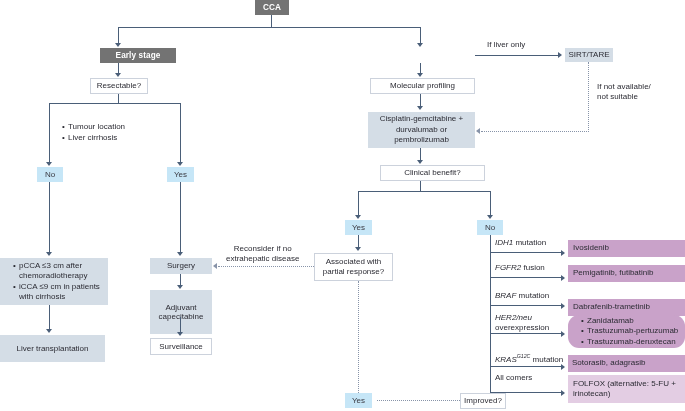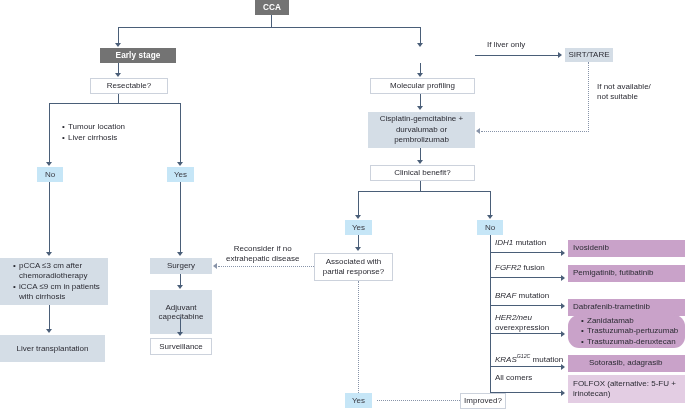--- a/index.html
+++ b/index.html
@@ -58,21 +58,21 @@
   <div class="arw arw-d" style="left:115px;top:43px;"></div>
 
   <div class="ln vl" style="left:420px;top:27px;height:17px;"></div>
   <div class="arw arw-d" style="left:417px;top:43px;"></div>
 
   <div class="node blue" style="left:100px;top:48px;width:76px;height:15px;">Early stage</div>
 
   <div class="ln vl" style="left:118px;top:63px;height:11px;"></div>
   <div class="arw arw-d" style="left:115px;top:73px;"></div>
 
-  <div class="node white" style="left:90px;top:78px;width:78px;height:16px;">Resectable?</div>
+  <div class="node white" style="left:90px;top:78px;width:58px;height:16px;">Resectable?</div>
 
   <div class="ln vl" style="left:118px;top:94px;height:10px;"></div>
   <div class="ln hl" style="left:49px;top:103px;width:131px;"></div>
   <div class="ln vl" style="left:49px;top:103px;height:61px;"></div>
   <div class="arw arw-d" style="left:46px;top:162px;"></div>
   <div class="ln vl" style="left:180px;top:103px;height:61px;"></div>
   <div class="arw arw-d" style="left:177px;top:162px;"></div>
 
   <div style="position:absolute;left:54px;top:122px;width:120px;font-size:8px;color:#2b2b33;line-height:1.32;">
     <ul class="b">
@@ -133,21 +133,21 @@
   <div class="node white" style="left:370px;top:78px;width:105px;height:16px;">Molecular profiling</div>
 
   <div class="ln vl" style="left:420px;top:94px;height:13px;"></div>
   <div class="arw arw-d" style="left:417px;top:106px;"></div>
 
   <div class="node grey" style="left:368px;top:112px;width:107px;height:36px;line-height:1.3;">Cisplatin-gemcitabine + durvalumab or pembrolizumab</div>
 
   <div class="ln vl" style="left:420px;top:148px;height:13px;"></div>
   <div class="arw arw-d" style="left:417px;top:160px;"></div>
 
-  <div class="node white" style="left:370px;top:165px;width:105px;height:16px;">Clinical benefit?</div>
+  <div class="node white" style="left:380px;top:165px;width:105px;height:16px;">Clinical benefit?</div>
 
   <div class="ln vl" style="left:420px;top:181px;height:11px;"></div>
   <div class="ln hl" style="left:358px;top:191px;width:132px;"></div>
   <div class="ln vl" style="left:358px;top:191px;height:26px;"></div>
   <div class="arw arw-d" style="left:355px;top:215px;"></div>
   <div class="ln vl" style="left:490px;top:191px;height:26px;"></div>
   <div class="arw arw-d" style="left:487px;top:215px;"></div>
 
   <div class="node chip" style="left:345px;top:220px;width:27px;height:15px;">Yes</div>
   <div class="node chip" style="left:477px;top:220px;width:26px;height:15px;">No</div>
@@ -197,21 +197,21 @@
       <div class="node purple left" style="left: 568px; top: 315px; width: 117px; height: 33px; padding-left: 5px; padding-right: 2px; line-height: 1.28; align-items: center; border-radius: 11px;">
         <ul class="b">
           <li>Zanidatamab</li>
           <li>Trastuzumab-pertuzumab</li>
           <li>Trastuzumab-deruxtecan</li>
         </ul>
       </div>
       <div class="mlbl" style="left: 495px; top: 353px; width: 76px;"><i>KRAS<sup>G12C</sup></i> mutation</div>
       <div class="ln hl" style="left: 490px; top: 366px; width: 72px;"></div>
       <div class="arw arw-r" style="left: 561px; top: 363.8px;"></div>
-      <div class="node purple left" style="left: 568px; top: 355px; width: 117px; height: 17px; padding-left: 21px; padding-right: 2px; line-height: 1.28;">
+      <div class="node purple left" style="left: 568px; top: 355px; width: 117px; height: 17px; padding-left: 4px; padding-right: 2px; line-height: 1.28;">
         <span>Sotorasib, adagrasib</span>
       </div>
       <div class="mlbl" style="left: 495px; top: 373px; width: 76px;">All comers</div>
       <div class="ln hl" style="left: 490px; top: 392px; width: 72px;"></div>
       <div class="arw arw-r" style="left: 561px; top: 389.8px;"></div>
       <div class="node purple-light left" style="left: 568px; top: 375px; width: 117px; height: 28px; padding-left: 5px; padding-right: 2px; line-height: 1.28;">
         <span>FOLFOX (alternative: 5-FU + irinotecan)</span>
       </div>
     </div>
 

